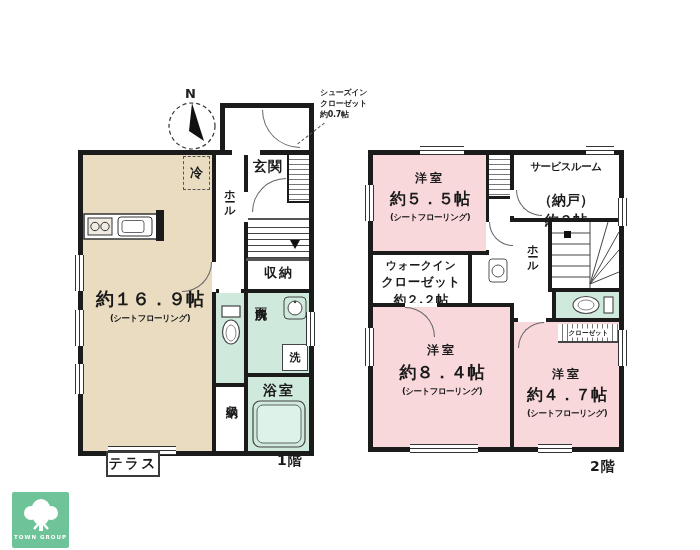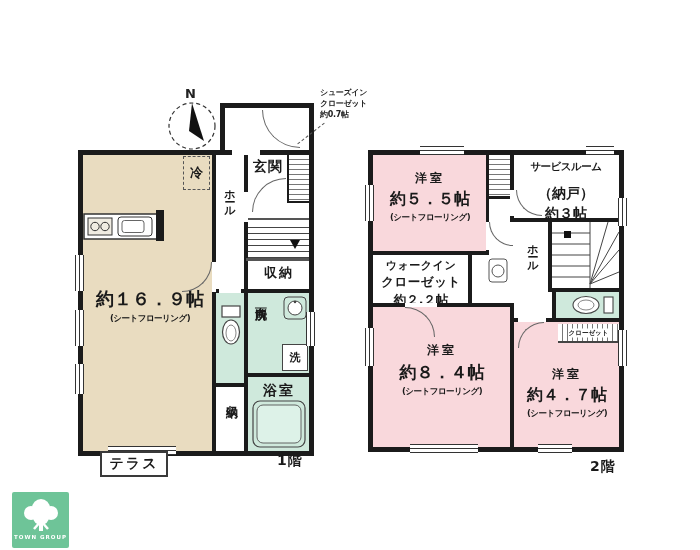--- a/index.html
+++ b/index.html
@@ -133,21 +133,21 @@
 
   <div class="gap" style="left:212px;top:262px;width:4px;height:30px;"></div>
   <div class="arc arc-br" style="left:182px;top:262px;width:30px;height:30px;"></div>
 
   <div class="win-v" style="left:75px;top:255px;width:9px;height:36px;"></div>
   <div class="win-v" style="left:75px;top:310px;width:9px;height:36px;"></div>
   <div class="win-v" style="left:75px;top:364px;width:9px;height:30px;"></div>
   <div class="win-v" style="left:306px;top:312px;width:9px;height:34px;"></div>
   <div class="win-h" style="left:108px;top:446px;width:68px;height:9px;"></div>
 
-  <div class="terr" style="left:100px;top:451px;width:68px;height:26px;">
+  <div class="terr" style="left:106px;top:451px;width:54px;height:26px;">
     <span>テラス</span>
   </div>
   <div class="floor-tag" style="left:277px;top:452px;">1階</div>
 
   <svg class="fixt" style="left:163px;top:86px;" width="58" height="66" viewBox="0 0 58 66">
     <text x="22" y="12" font-size="13" font-weight="bold" fill="#222">N</text>
     <circle cx="29" cy="40" r="23" fill="none" stroke="#333" stroke-width="1.2" stroke-dasharray="4 3"></circle>
     <polygon points="29,17 41,55 26,45" fill="#111"></polygon>
   </svg>
 
@@ -175,21 +175,21 @@
   <div class="wall" style="left:548px;top:222px;width:4px;height:66px;"></div>
   <div class="wall" style="left:548px;top:288px;width:71px;height:4px;"></div>
   <div class="wall" style="left:514px;top:318px;width:105px;height:4px;"></div>
   <div class="wall" style="left:468px;top:255px;width:4px;height:48px;"></div>
   <div class="wall" style="left:373px;top:303px;width:141px;height:4px;"></div>
   <div class="wall" style="left:510px;top:303px;width:4px;height:144px;"></div>
   <div class="wall" style="left:552px;top:292px;width:4px;height:26px;"></div>
 
   <div class="room-lbl" style="left:516px;top:160px;width:100px;">
     <div style="font-size:10.5px;letter-spacing:-0.5px;">サービスルーム</div>
-    <div style="font-size:14px;margin-top:11px;">（納戸）</div>
+    <div style="font-size:14px;margin-top:18px;">（納戸）</div>
     <div style="font-size:14px;margin-top:2px;">約３帖</div>
   </div>
   <div class="gap" style="left:510px;top:190px;width:4px;height:26px;"></div>
   <div class="arc arc-bl" style="left:516px;top:190px;width:26px;height:26px;"></div>
 
   <svg class="fixt" style="left:552px;top:222px;" width="67" height="66" viewBox="0 0 67 66">
     <rect x="0" y="0" width="67" height="66" fill="#fff"></rect>
     <line x1="0" y1="11" x2="38" y2="11" stroke="#444" stroke-width="1"></line>
     <line x1="0" y1="22" x2="38" y2="22" stroke="#444" stroke-width="1"></line>
     <line x1="0" y1="33" x2="38" y2="33" stroke="#444" stroke-width="1"></line>

